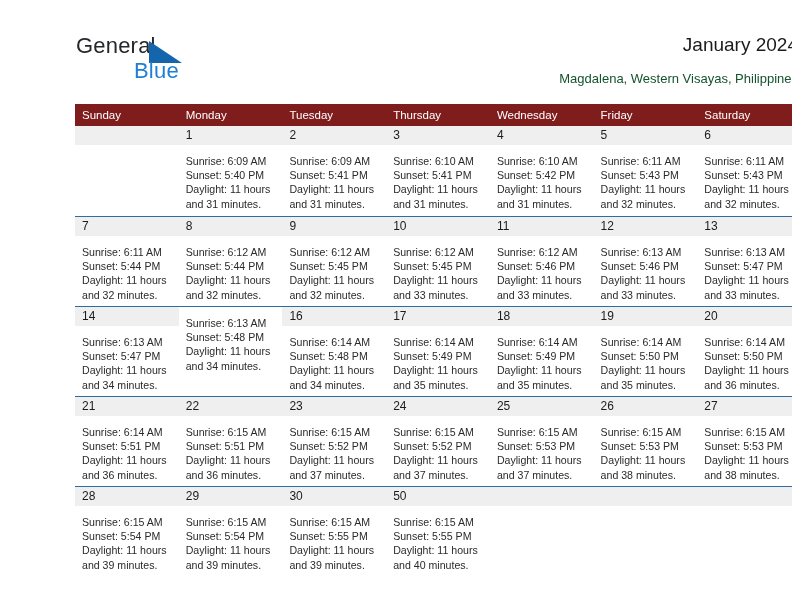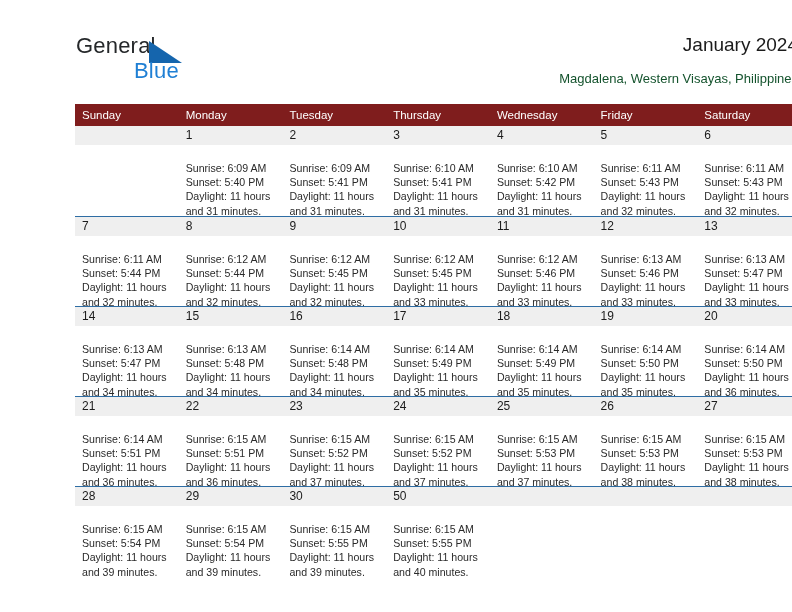--- a/index.html
+++ b/index.html
@@ -130,21 +130,21 @@
     background: #efefef;
   }
   .day-num {
     font-size: 12px;
     color: #1b1b1b;
     line-height: 19px;
     padding-left: 7px;
     display: block;
   }
   .day-body {
-    padding: 16px 6px 0 7px;
+    padding: 9px 6px 0 7px;
   }
   .day-line {
     font-size: 10.6px;
     line-height: 14.2px;
     color: #2a2a2a;
     white-space: nowrap;
   }
 </style>
 </head>
 <body>
@@ -336,23 +336,20 @@
               <span class="day-num">14</span>
             </div>
             <div class="day-body">
               <div class="day-line">Sunrise: 6:13 AM</div>
               <div class="day-line">Sunset: 5:47 PM</div>
               <div class="day-line">Daylight: 11 hours</div>
               <div class="day-line">and 34 minutes.</div>
             </div>
           </div>
           <div class="day-cell">
-            <div class="day-num-band">
-              <span class="day-num">15</span>
-            </div>
             <div class="day-body">
               <div class="day-line">Sunrise: 6:13 AM</div>
               <div class="day-line">Sunset: 5:48 PM</div>
               <div class="day-line">Daylight: 11 hours</div>
               <div class="day-line">and 34 minutes.</div>
             </div>
           </div>
           <div class="day-cell">
             <div class="day-num-band">
               <span class="day-num">16</span>

